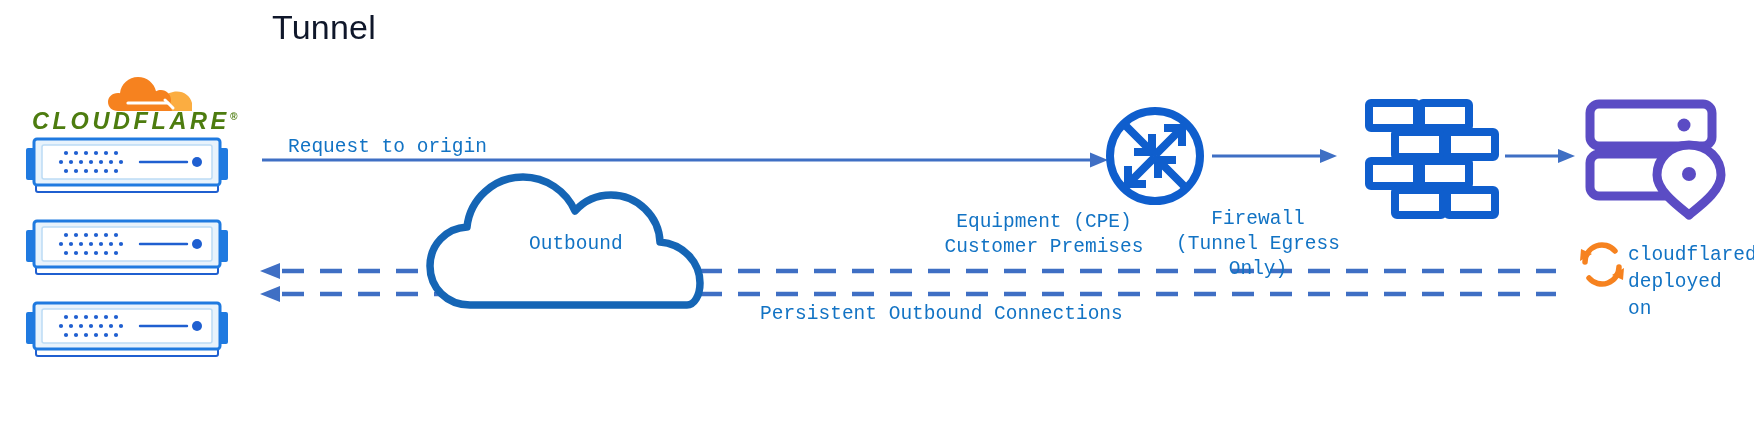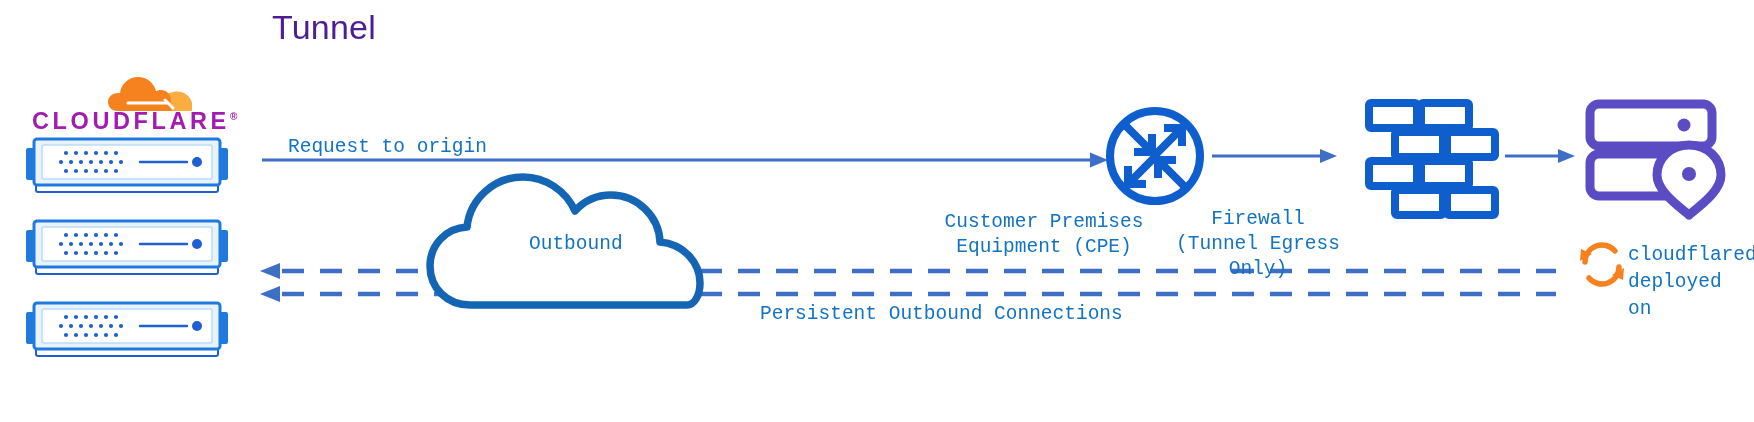--- a/index.html
+++ b/index.html
@@ -19,43 +19,44 @@
     background: #ffffff;
     overflow: hidden;
   }
   .abs { position: absolute; }
 
   
   #title {
     left: 272px;
     top: 8px;
     font-size: 34px;
-    color: #4c1d95;
+    color: #0f172a;
     letter-spacing: .2px;
     white-space: nowrap;
   }
 
   
   #cf-logo {
     left: 32px;
     top: 70px;
     width: 196px;
     height: 68px;
   }
   #cf-wordmark {
     position: absolute;
     left: 0;
     top: 38px;
     width: 196px;
     font-size: 23.5px;
     font-weight: bold;
     letter-spacing: 3.6px;
-    color: #a21caf;
+    color: #4d7c0f;
     white-space: nowrap;
     font-family: "Liberation Sans", "DejaVu Sans", sans-serif;
+    font-style: italic;
   }
   #cf-wordmark sup {
     font-size: 10px;
     letter-spacing: 0;
     vertical-align: super;
   }
 
   
   .server {
     left: 22px;
@@ -297,22 +298,22 @@
   </svg>
 
   <div class="abs lbl" id="lbl-request">Request to origin</div>
 
   <div class="abs lbl" id="lbl-internet">Outbound</div>
 
 
   <div class="abs lbl" id="lbl-persist">Persistent Outbound Connections</div>
 
   <div class="abs lbl" id="lbl-cpe">
+    <div>Equipment (CPE)</div>
     <div>Customer Premises</div>
-    <div>Equipment (CPE)</div>
   </div>
 
   <div class="abs lbl" id="lbl-fw">
     <div>Firewall</div>
     <div>(Tunnel Egress Only)</div>
   </div>
 
 
   <div class="abs lbl" id="lbl-cfd">
     <div>cloudflared</div>

